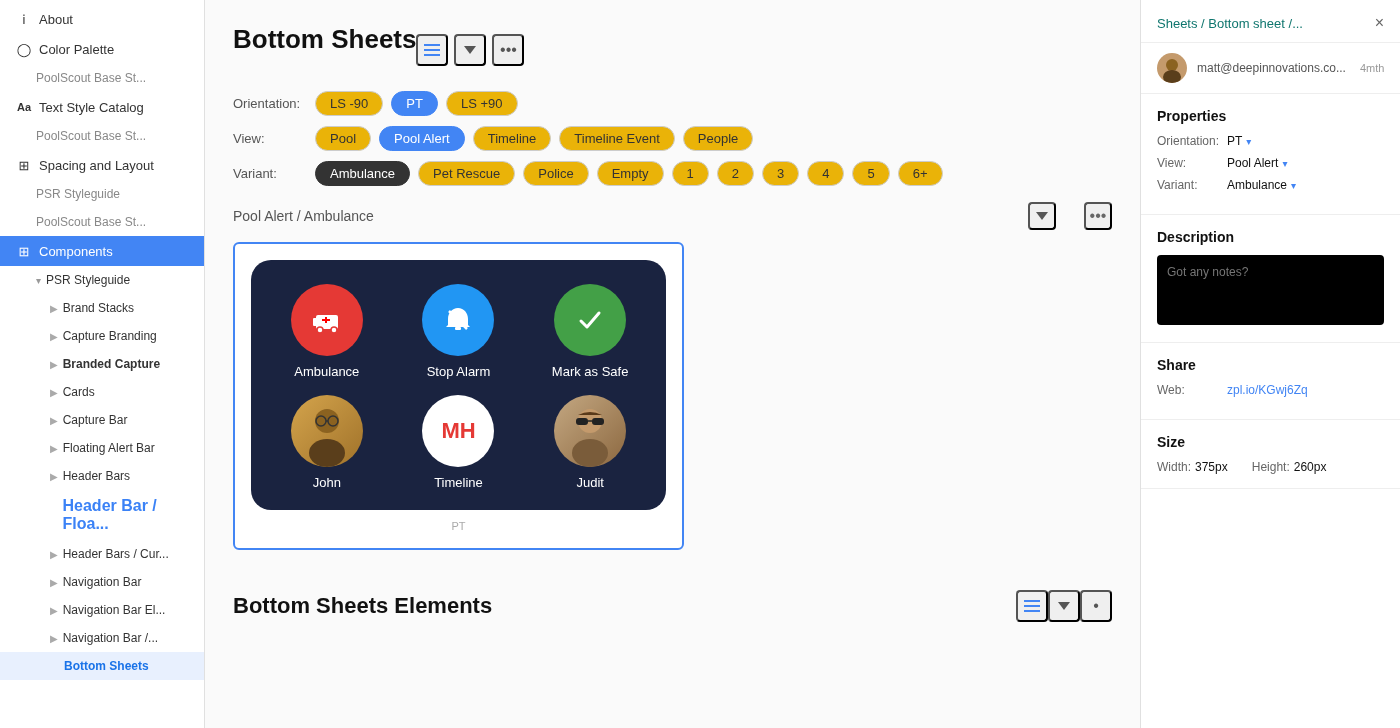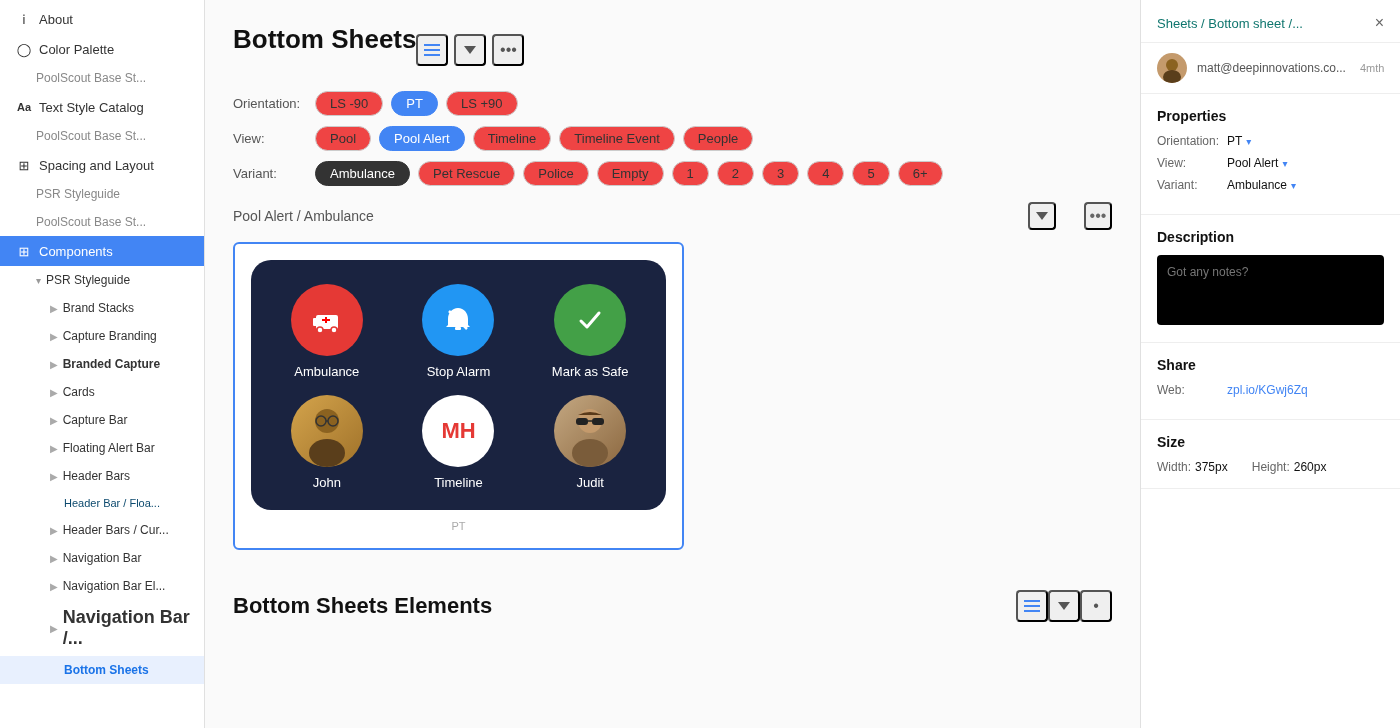--- a/index.html
+++ b/index.html
@@ -32,21 +32,21 @@
 
     
     .main { flex: 1; overflow-y: auto; padding: 24px 28px; background: #fafafa; }
     .page-title { font-size: 26px; font-weight: 600; color: #111; margin-bottom: 20px; }
     .control-row { display: flex; align-items: center; margin-bottom: 10px; gap: 8px; }
     .control-label { color: #555; font-size: 13px; margin-right: 4px; min-width: 70px; }
     .chip {
       padding: 4px 14px;
       border-radius: 20px;
       border: 1px solid #ccc;
-      background: #ef4444;
+      background: #eab308;
       font-size: 13px;
       cursor: pointer;
       color: #333;
       user-select: none;
     }
     .chip.active { background: #4285f4; color: #fff; border-color: #4285f4; }
     .chip.active-dark { background: #333; color: #fff; border-color: #333; }
 
     
     .frame-header {
@@ -296,37 +296,37 @@
     <div class="sidebar-item sidebar-child2">
       <span class="arrow" style="color:#aaa;">▶</span>
       <span style="font-size:12px;">Floating Alert Bar</span>
     </div>
     <div class="sidebar-item sidebar-child2">
       <span class="arrow" style="color:#aaa;">▶</span>
       <span style="font-size:12px;">Header Bars</span>
     </div>
     <div class="sidebar-item sidebar-child2">
       <span style="width:14px;display:inline-block;"></span>
-      <span style="font-size:11px;color:#0c4a6e;">Header Bar / Floa...</span>
+      <span style="font-size:16px;color:#3b82f6;font-weight:bold;">Header Bar / Floa...</span>
     </div>
     <div class="sidebar-item sidebar-child2">
       <span class="arrow" style="color:#aaa;">▶</span>
       <span style="font-size:12px;">Header Bars / Cur...</span>
     </div>
     <div class="sidebar-item sidebar-child2">
       <span class="arrow" style="color:#aaa;">▶</span>
       <span style="font-size:12px;">Navigation Bar</span>
     </div>
     <div class="sidebar-item sidebar-child2">
       <span class="arrow" style="color:#aaa;">▶</span>
       <span style="font-size:12px;">Navigation Bar El...</span>
     </div>
     <div class="sidebar-item sidebar-child2">
       <span class="arrow" style="color:#aaa;">▶</span>
-      <span style="font-size:18px;font-weight:bold;">Navigation Bar /...</span>
+      <span style="font-size:12px;">Navigation Bar /...</span>
     </div>
     <div class="sidebar-item sidebar-child2" style="font-weight:600;background:#e8f0fe;">
       <span style="width:14px;display:inline-block;"></span>
       <span style="font-size:12px;color:#1a73e8;font-weight:600;">Bottom Sheets</span>
     </div>
   </div>
 </nav>
 
 <main class="main">
   

